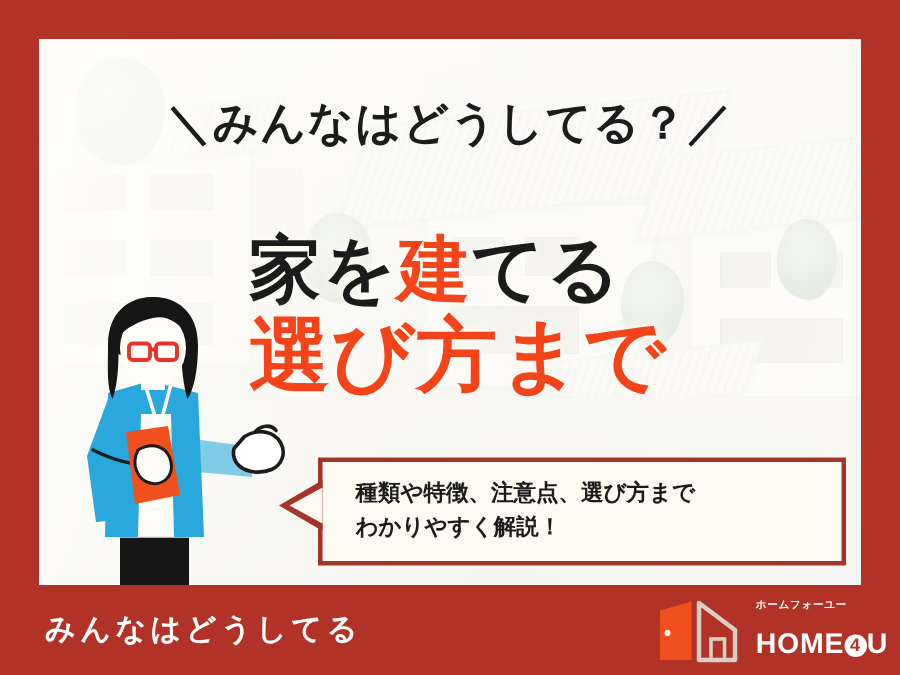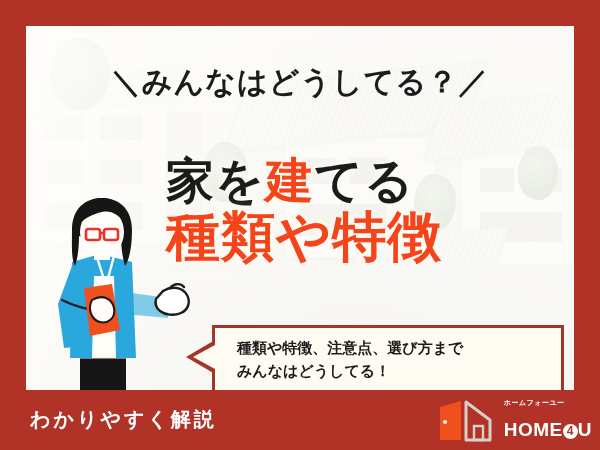--- a/index.html
+++ b/index.html
@@ -148,21 +148,20 @@
   #bubble {
     position: absolute;
     left: 212px;
     top: 305px;
     width: 352px;
     height: 72px;
     background: #fdfbf2;
     border: 3px solid #a53528;
     box-sizing: border-box;
     z-index: 7;
-    margin-top: 20px;
   }
   #bubble .bubble-text {
     position: absolute;
     left: 22px;
     top: 9px;
     font-family: "DejaVu Sans", "Liberation Sans", sans-serif;
     font-size: 15px;
     font-weight: 700;
     line-height: 1.55;
     color: #1b1b1b;
@@ -326,29 +325,29 @@
       <div class="tree" style="left:388px;top:148px;width:42px;height:56px;"></div>
       <div class="tree dark" style="left:492px;top:120px;width:40px;height:54px;"></div>
     </div>
 
     <div id="kicker">＼みんなはどうしてる？／</div>
 
     <div id="headline">
       <div class="line1">
         <span>家を</span><span class="hl">建</span><span>てる</span>
       </div>
-      <div class="line2">種類や特徴</div>
+      <div class="line2">選び方まで</div>
     </div>
 
     <div id="bubble" style="left:186px;top:279px;">
       <span class="tail-outer"></span>
       <span class="tail-inner"></span>
       <div class="bubble-text">
         <div>種類や特徴、注意点、選び方まで</div>
-        <div>みんなはどうしてる！</div>
+        <div>わかりやすく解説！</div>
       </div>
     </div>
 
     <div id="character" style="left:2px;top:170px;">
       <svg viewBox="0 0 175 200" width="175" height="200" aria-hidden="true">
 
         <path d="M96 96 L140 102 L140 122 L96 118 Z" fill="#7fcbe8"></path>
 
         <g>
           <path d="M135 95 c10,-6 20,-3 24,4 c4,7 1,15 -6,18 c-7,3 -16,2 -21,-2 c-4,-3 -5,-8 -4,-12 z" fill="#ffffff" stroke="#1b1b1b" stroke-width="2.4" stroke-linejoin="round"></path>
@@ -383,21 +382,21 @@
           <rect x="76" y="33" width="14" height="11" rx="2.5"></rect>
           <line x1="72" y1="37" x2="76" y2="37"></line>
         </g>
       </svg>
     </div>
 
   </div>
 
   <div id="bottom-bar"></div>
 
-  <div id="bottom-label">わかりやすく解説</div>
+  <div id="bottom-label">みんなはどうしてる</div>
 
   <div id="logo">
     <div id="logo-mark">
       <svg viewBox="0 0 64 46" width="64" height="46" aria-hidden="true">
 
         <path d="M32 6 L56 24 L56 44 L32 44 Z" fill="none" stroke="#d9cfc6" stroke-width="3" stroke-linejoin="round"></path>
         <rect x="40" y="30" width="9" height="14" fill="none" stroke="#d9cfc6" stroke-width="2.4"></rect>
 
         <path d="M6 11 L27 5 L27 44 L6 44 Z" fill="#f0501e"></path>
         <circle cx="11" cy="26" r="2" fill="#fffdf4"></circle>

